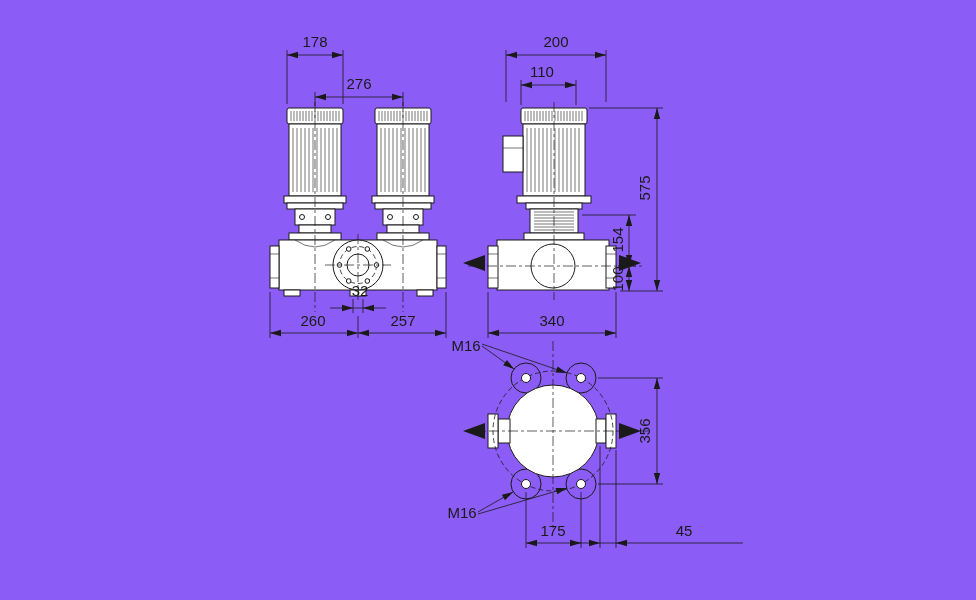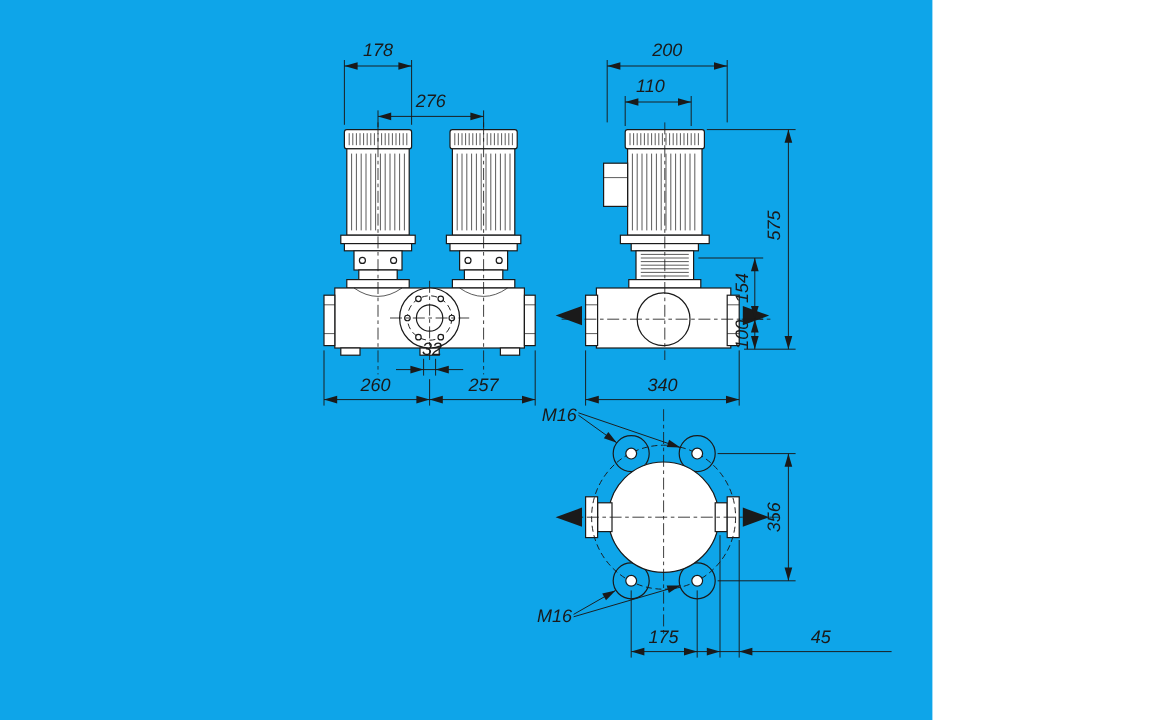--- a/index.html
+++ b/index.html
@@ -1,20 +1,19 @@
 <!DOCTYPE html>
 <html><head>
 <meta charset="utf-8">
 <style>
   html, body { margin: 0; padding: 0; background: #ffffff; }
   .page {
-    width: 777px; height: 600px; position: relative;
-    background: #0ea5e9; overflow: hidden;
+    width: 976px; height: 600px; position: relative;
+    background: #8b5cf6; overflow: hidden;
     font-family: "Liberation Sans", sans-serif;
-    font-style: italic;
   }
   svg text {
     font-family: "Liberation Sans", sans-serif;
     font-size: 15px;
     fill: #1a1a1a;
   }
   .s    { fill: #ffffff; stroke: #1a1a1a; stroke-width: 1; }
   .sn   { fill: none;    stroke: #1a1a1a; stroke-width: 1; }
   .thin { fill: none;    stroke: #1a1a1a; stroke-width: 0.6; }
   .dim  { fill: none;    stroke: #1a1a1a; stroke-width: 0.8; }

